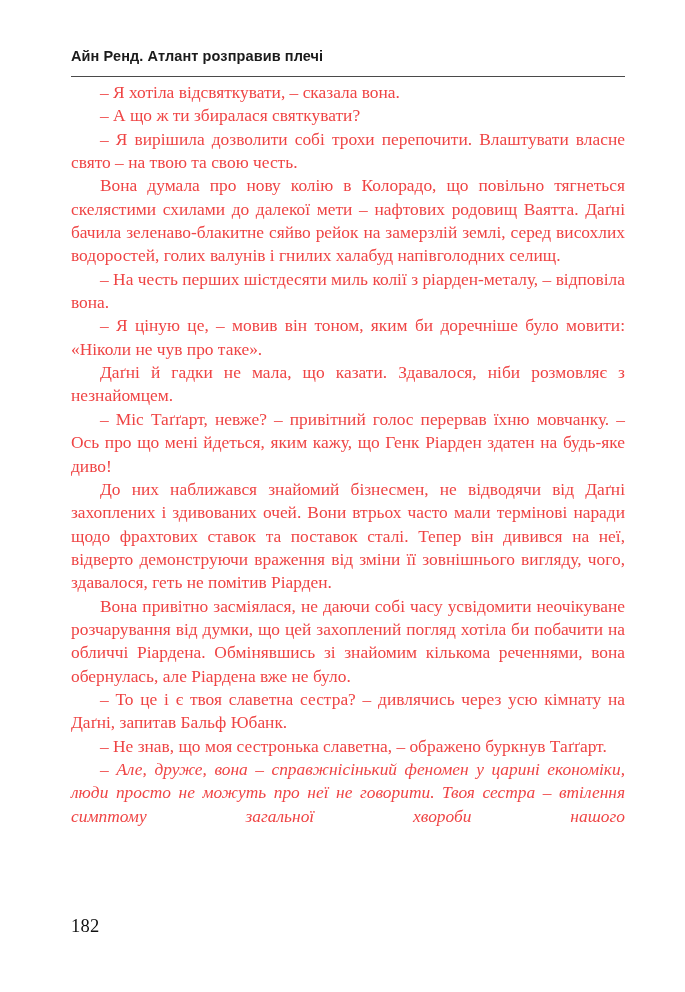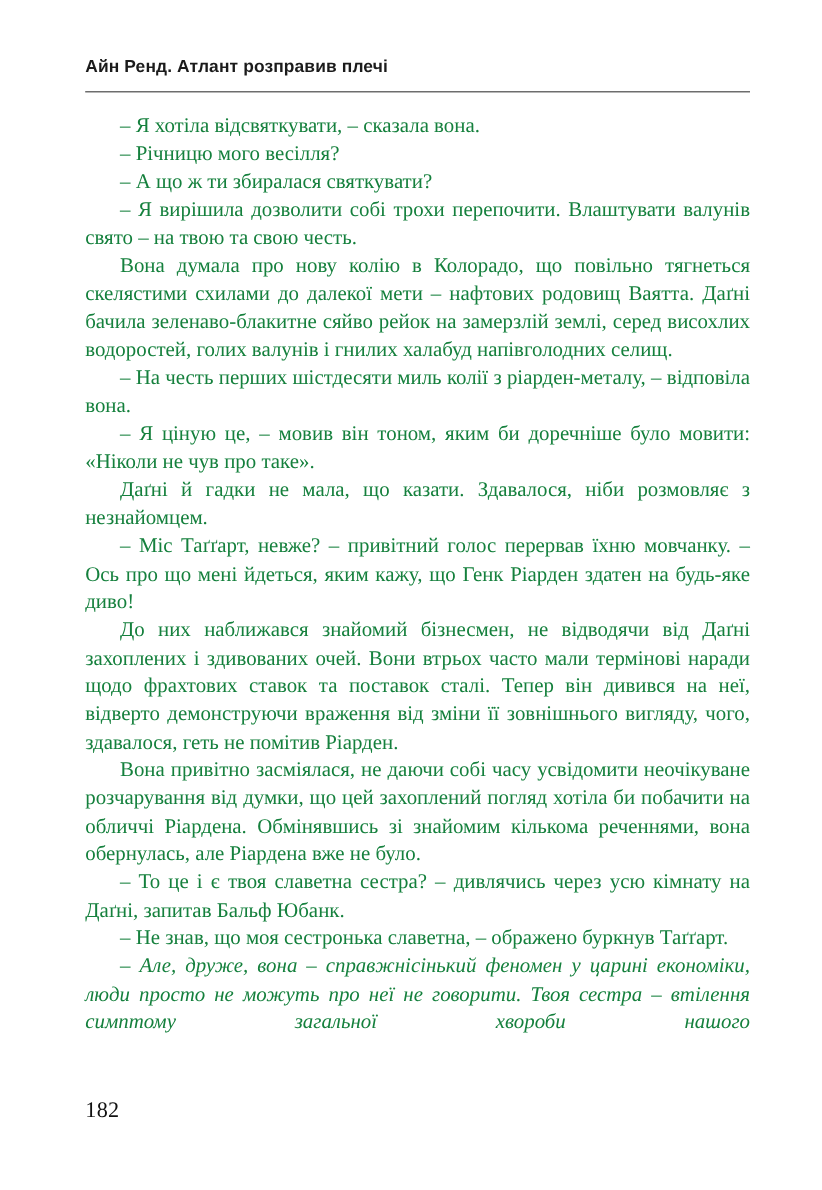--- a/index.html
+++ b/index.html
@@ -47,27 +47,27 @@
     top: 76px;
     width: 554px;
     height: 1px;
     background: #4a4a4a;
   }
 
   
   .textblock {
     position: absolute;
     left: 71px;
-    top: 93px;
+    top: 81px;
     width: 554px;
     font-size: 17.4px;
     line-height: 23.35px;
     text-align: justify;
     text-justify: inter-word;
-    color: #15803d;
+    color: #ef4444;
     hyphens: manual;
   }
   .textblock p {
     margin: 0;
     text-indent: 29px;
     text-align: justify;
   }
   .textblock p:last-child {
     
     text-align: justify;
@@ -99,23 +99,22 @@
 <div class="page">
 
   <div class="running-head">
     <div class="running-head-title">Айн Ренд. Атлант розправив плечі</div>
   </div>
 
   <div class="head-rule"></div>
 
   <div class="textblock">
     <p>– Я хотіла відсвяткувати, – сказала вона.</p>
-    <p>– Річницю мого весілля?</p>
     <p>– А що ж ти збиралася святкувати?</p>
-    <p>– Я вирішила дозволити собі трохи перепочити. Влаштувати валунів свято – на твою та свою честь.</p>
+    <p>– Я вирішила дозволити собі трохи перепочити. Влаштувати власне свято – на твою та свою честь.</p>
     <p>Вона думала про нову колію в Колорадо, що повільно тягнеться скелястими схилами до далекої мети – нафтових родовищ Ваятта. Даґні бачила зеленаво-блакитне сяйво рейок на замерзлій землі, серед висохлих водоростей, голих валунів і гнилих халабуд напівголодних селищ.</p>
     <p>– На честь перших шістдесяти миль колії з ріарден-металу, – відповіла вона.</p>
     <p>– Я ціную це, – мовив він тоном, яким би доречніше було мовити: «Ніколи не чув про таке».</p>
     <p>Даґні й гадки не мала, що казати. Здавалося, ніби розмовляє з незнайомцем.</p>
     <p>– Міс Таґґарт, невже? – привітний голос перервав їхню мовчанку. – Ось про що мені йдеться, яким кажу, що Генк Ріарден здатен на будь-яке диво!</p>
     <p>До них наближався знайомий бізнесмен, не відводячи від Даґні захоплених і здивованих очей. Вони втрьох часто мали термінові наради щодо фрахтових ставок та поставок сталі. Тепер він дивився на неї, відверто демонструючи враження від зміни її зовнішнього вигляду, чого, здавалося, геть не помітив Ріарден.</p>
     <p>Вона привітно засміялася, не даючи собі часу усвідомити неочікуване розчарування від думки, що цей захоплений погляд хотіла би побачити на обличчі Ріардена. Обмінявшись зі знайомим кількома реченнями, вона обернулась, але Ріардена вже не було.</p>
     <p>– То це і є твоя славетна сестра? – дивлячись через усю кімнату на Даґні, запитав Бальф Юбанк.</p>
     <p>– Не знав, що моя сестронька славетна, – ображено буркнув Таґґарт.</p>
     <p class="cut">– Але, друже, вона – справжнісінький феномен у царині економіки, люди просто не можуть про неї не говорити. Твоя сестра – втілення симптому загальної хвороби нашого</p>

